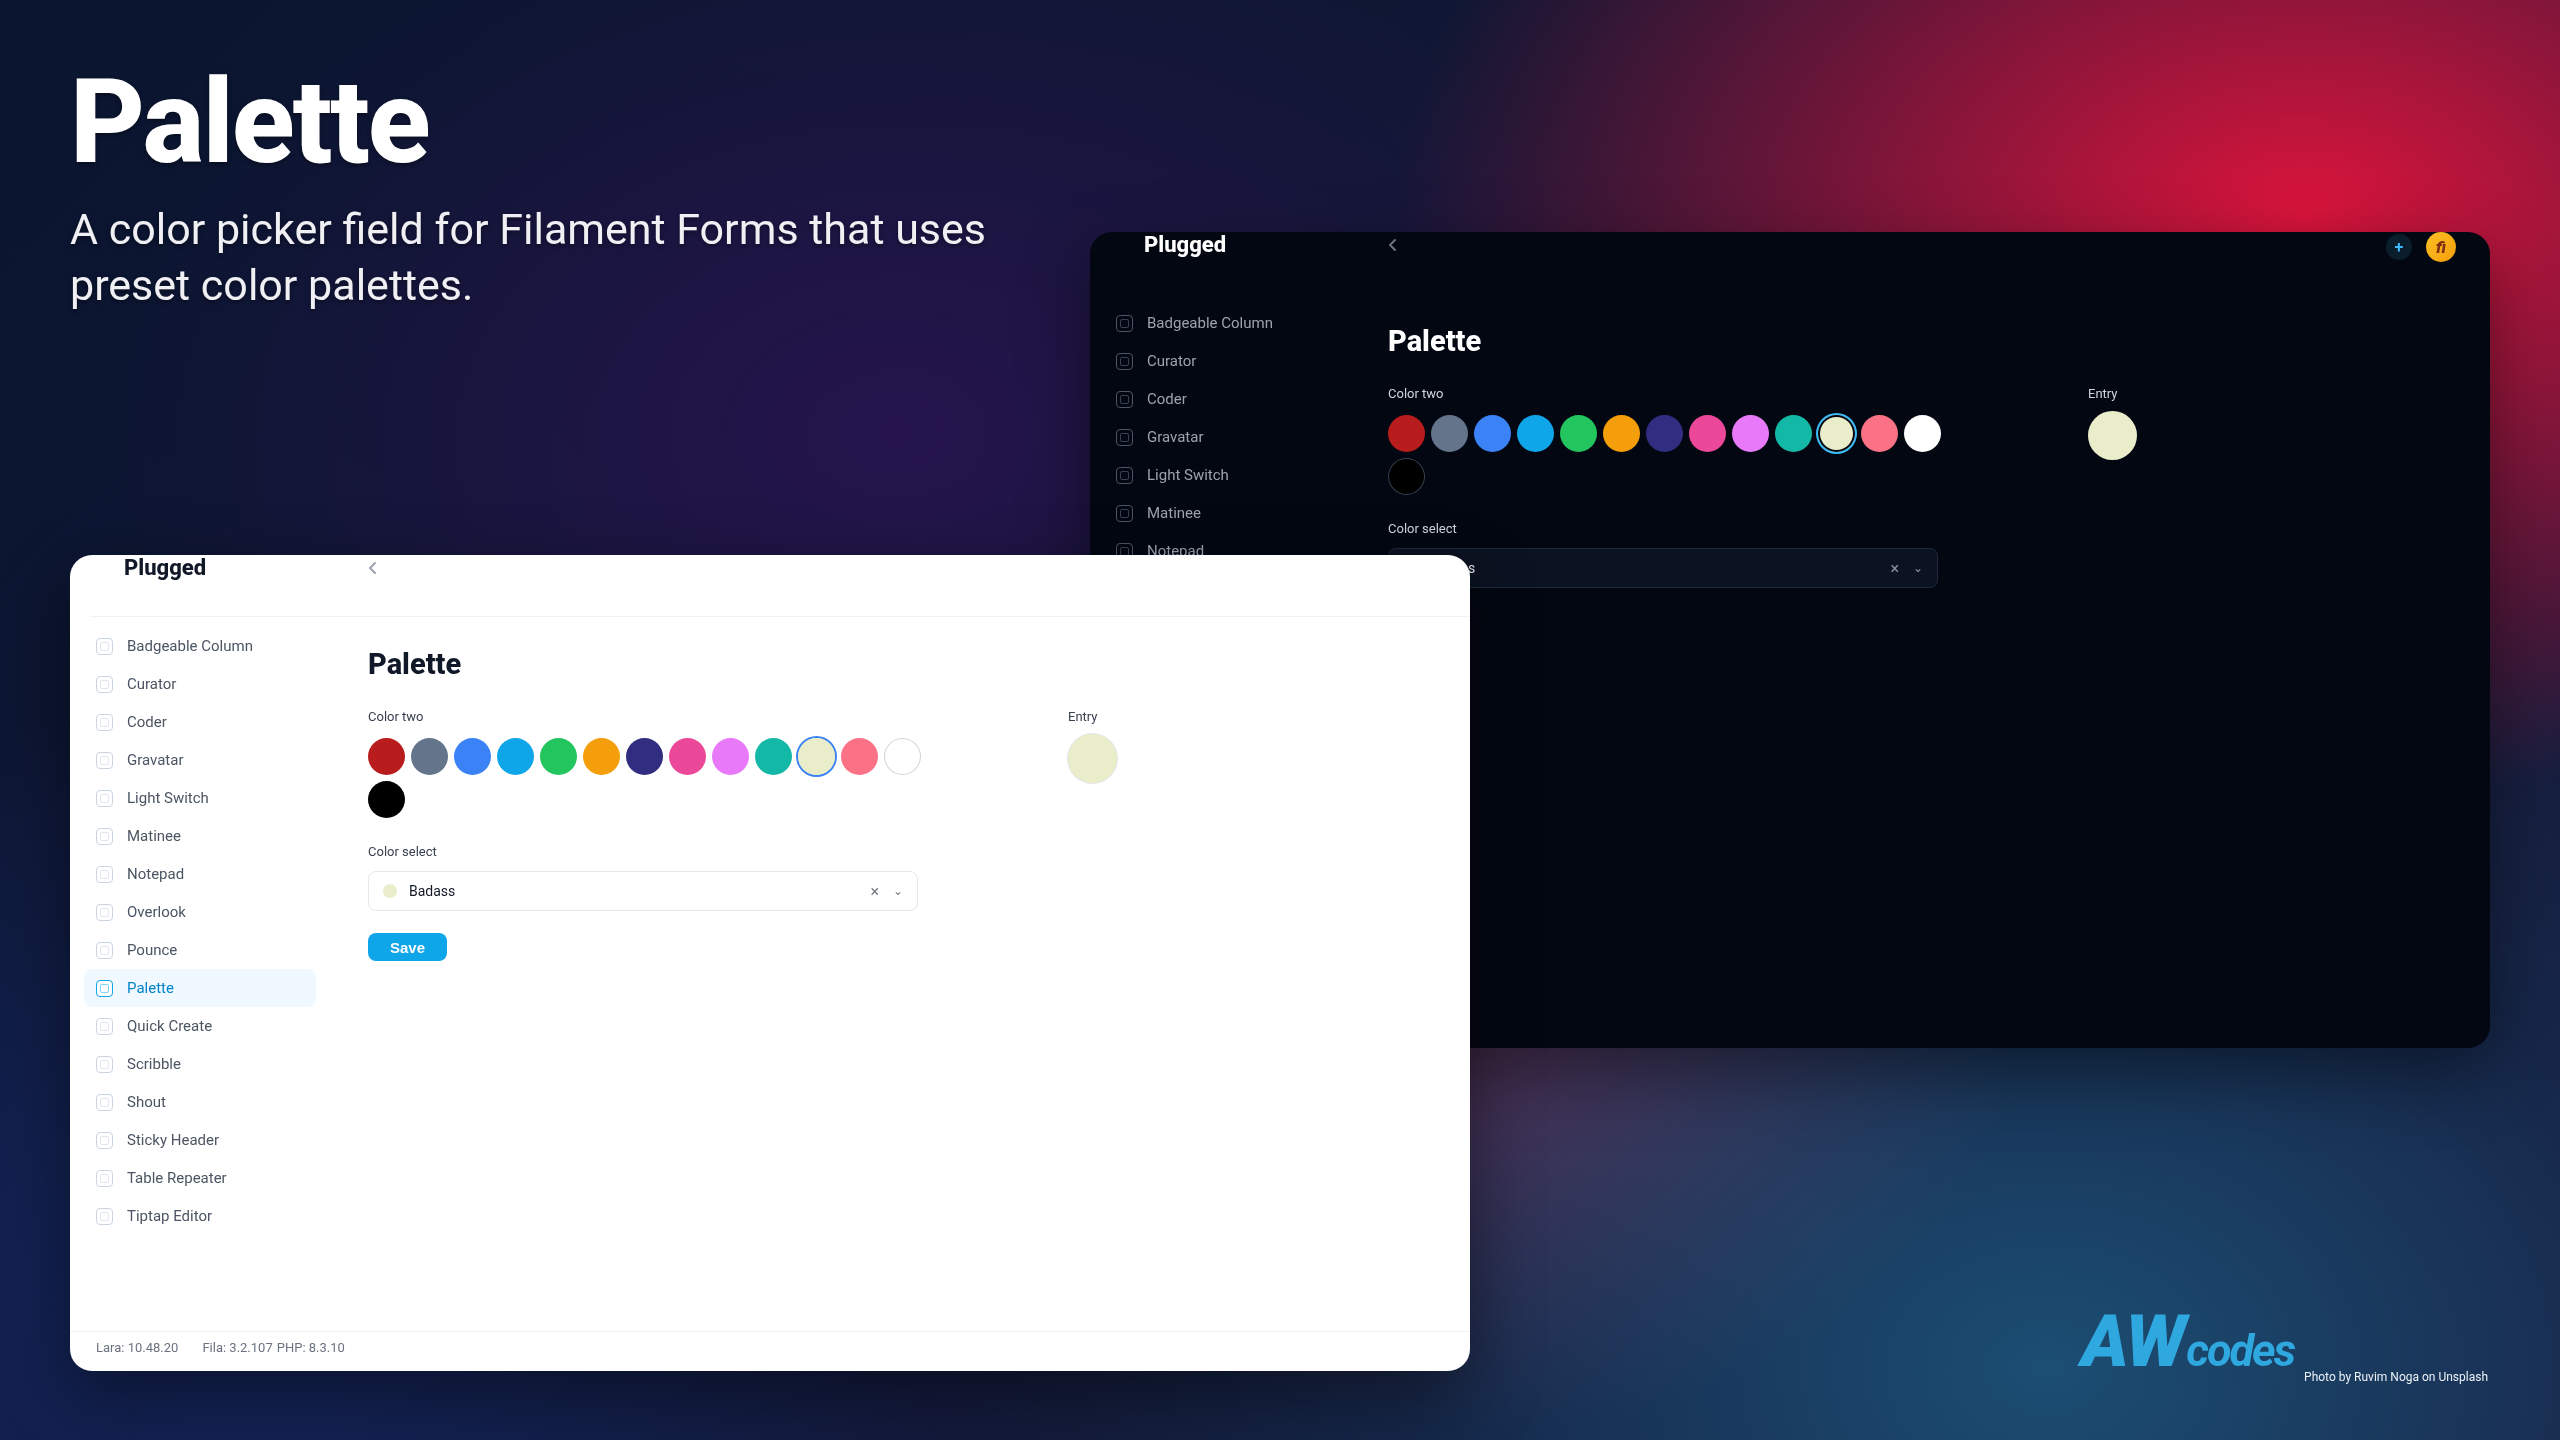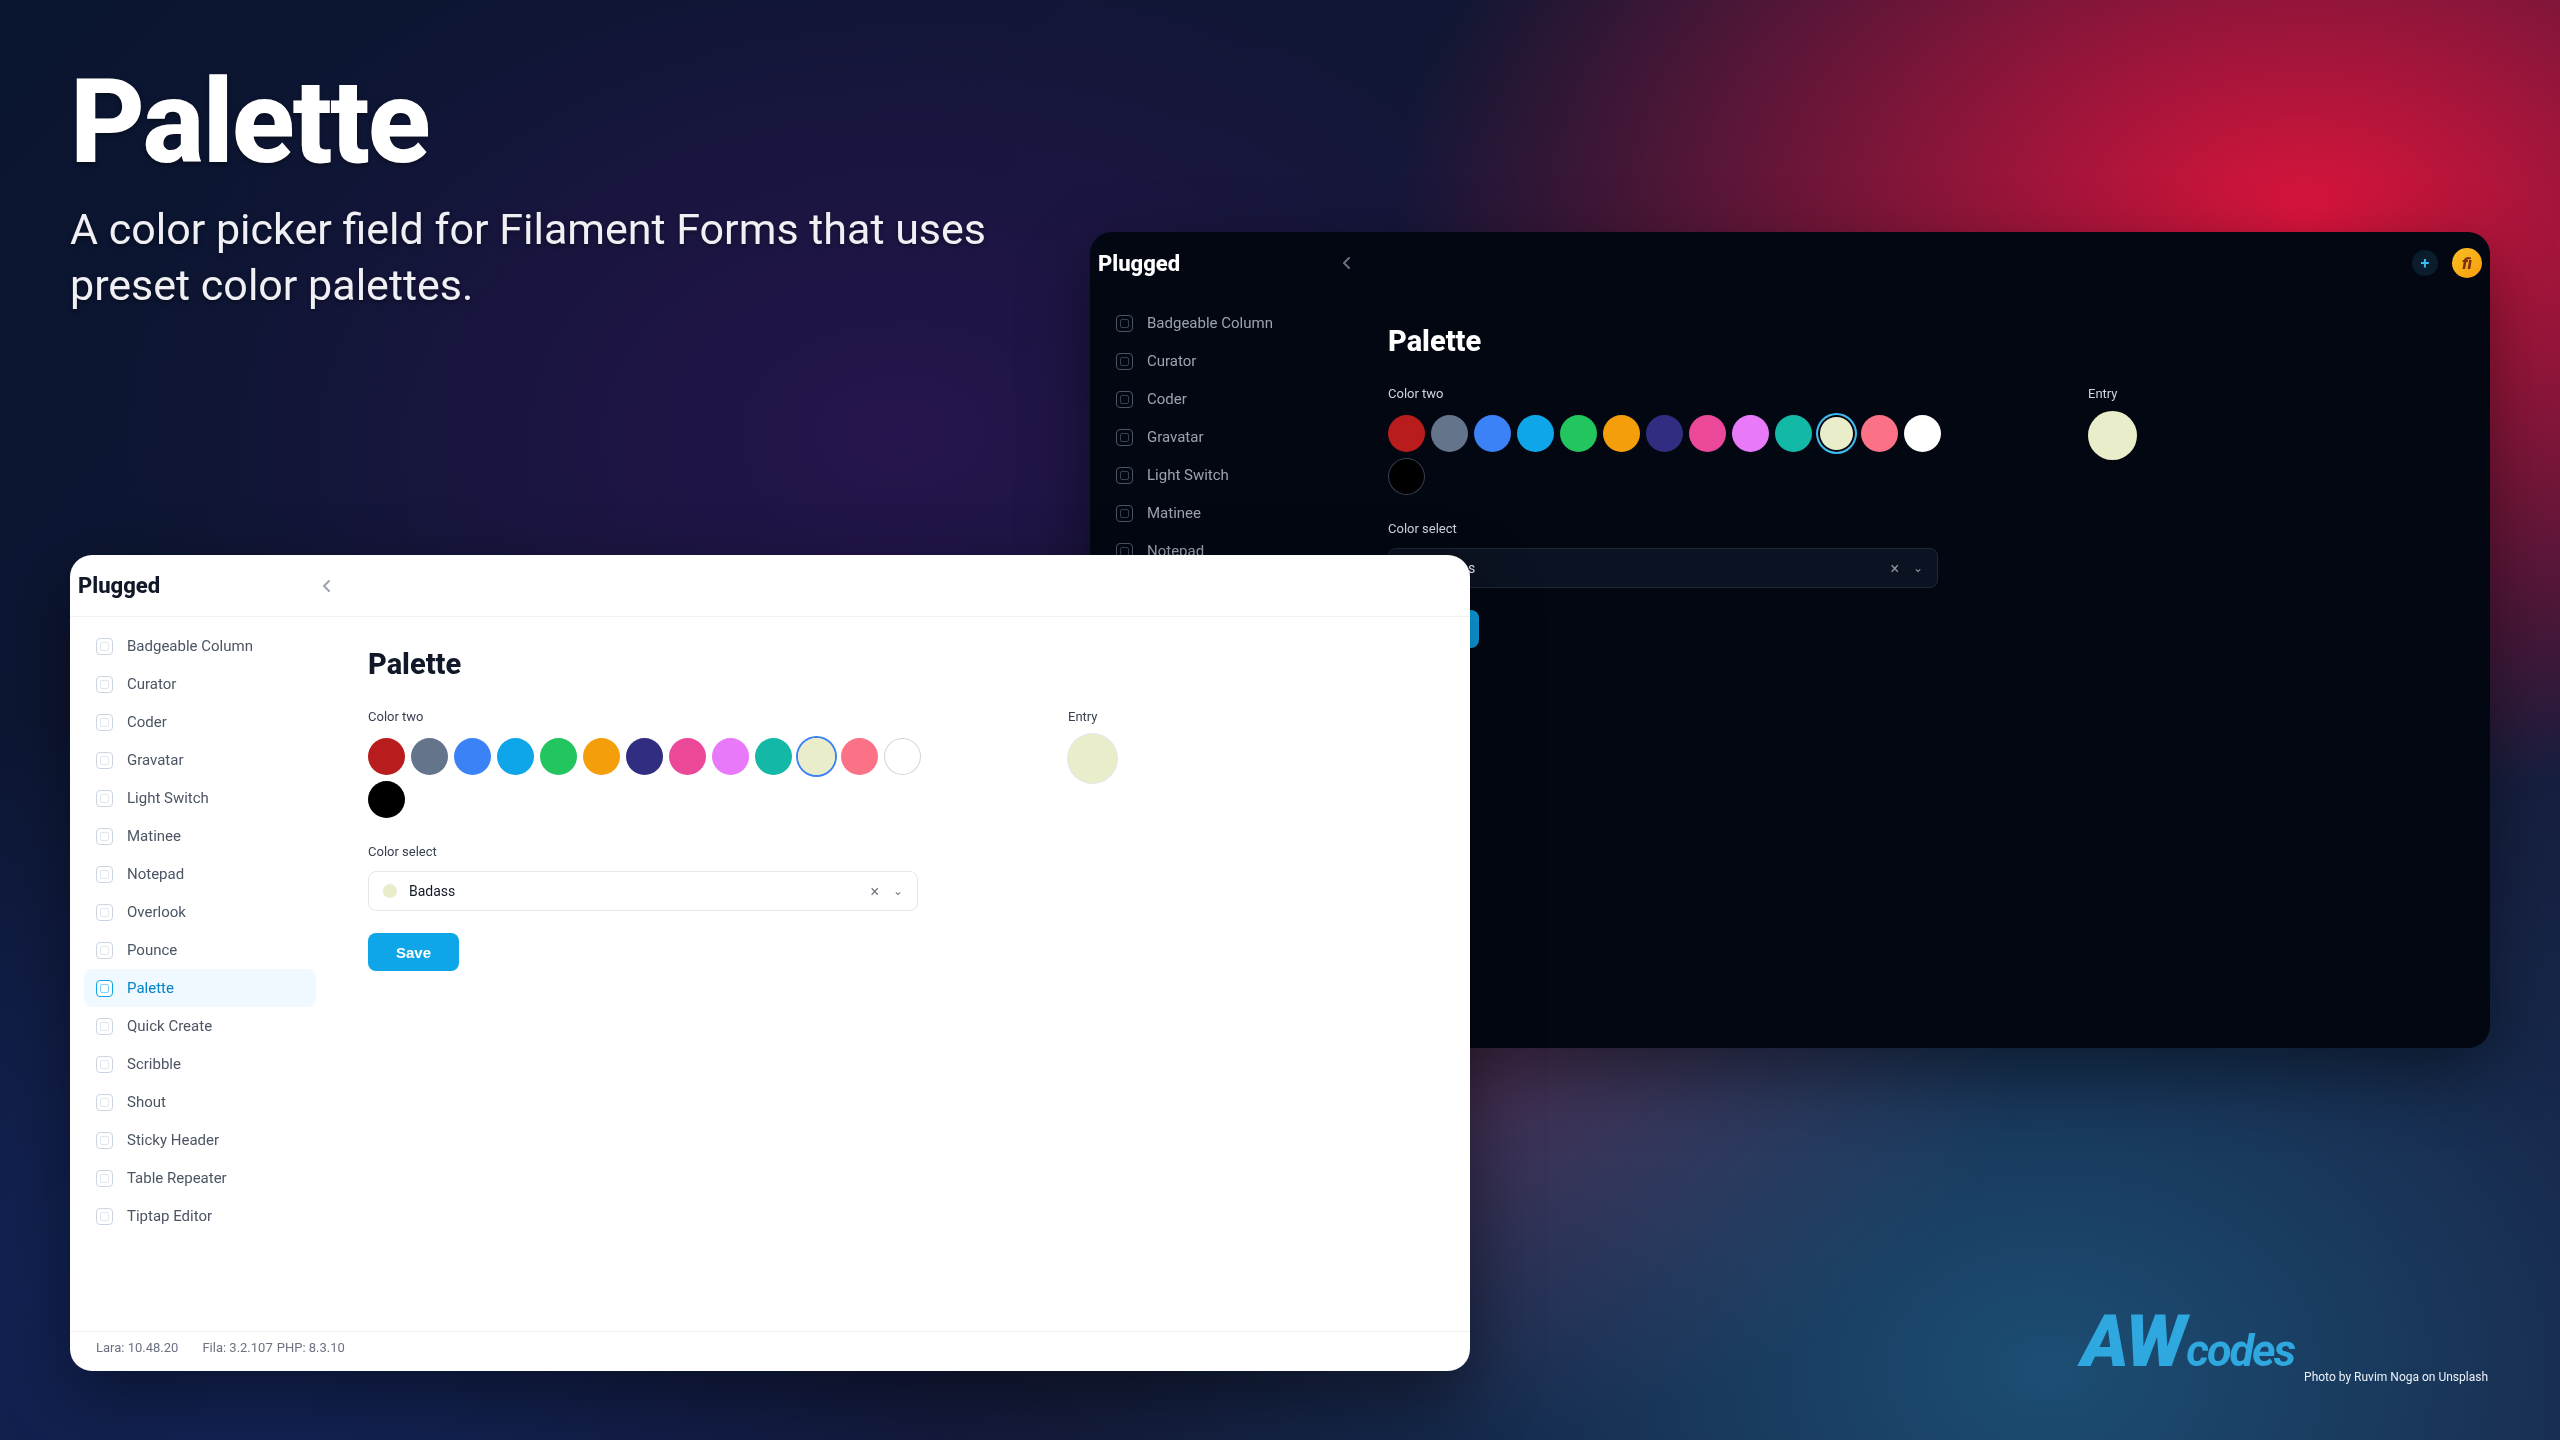--- a/index.html
+++ b/index.html
@@ -25,22 +25,22 @@
 .hero h1 { font-size: 116px; font-weight: 800; letter-spacing: -2px; line-height: 1.05; margin-bottom: 18px; }
 .hero p { font-size: 43px; font-weight: 400; line-height: 1.3; color: #f0f0f4; }
 
 
 .panel {
   position: absolute; border-radius: 22px; box-shadow: 0 25px 70px rgba(0,0,0,0.45);
   overflow: hidden;
   display: flex; flex-direction: column;
 }
 .panel-header {
-  display: flex; align-items: center; justify-content: space-between;
-  padding: 0 8px; height: 62px; flex-shrink: 0;
+  display: flex; align-items: flex-start; justify-content: space-between;
+  padding: 0 34px; height: 62px; flex-shrink: 0; margin-left: 20px;
 }
 .panel-title { font-weight: 800; font-size: 22px; }
 .panel-left-group { display:flex; align-items:center; gap: 160px; }
 .chevron { width: 14px; height: 14px; display:flex; align-items:center; justify-content:center; }
 
 .panel-body { flex: 1; display: flex; overflow: hidden; }
 .sidebar { width: 260px; padding: 10px 14px; display:flex; flex-direction:column; gap: 0; flex-shrink: 0; overflow:hidden; }
 .nav-item { display:flex; align-items:center; gap: 14px; padding: 10px 12px; font-size: 15px; border-radius: 8px; cursor: pointer; }
 .nav-icon { width: 17px; height: 17px; border-radius: 4px; flex-shrink:0; }
 
@@ -54,21 +54,21 @@
 .swatch.selected { box-shadow: 0 0 0 2px currentColor inset, 0 0 0 2px #3b82f6; }
 .entry-col { }
 .entry-circle { width: 49px; height: 49px; border-radius:50%; margin-top: -4px; }
 
 .select-field { display:flex; align-items:center; justify-content:space-between; height:40px; border-radius:8px; padding: 0 14px; font-size:14px; margin-top:-2px; }
 .select-left { display:flex; align-items:center; gap: 12px; }
 .select-dot { width:14px; height:14px; border-radius:50%; }
 .select-right { display:flex; align-items:center; gap: 14px; }
 .select-right span { font-size: 16px; opacity: 0.6; }
 
-.save-btn { display:inline-flex; align-items:center; justify-content:center; height:38px; padding: 0 28px; border-radius:8px; font-size:15px; font-weight:600; color:#fff; background:#0ea5e9; border:none; cursor:pointer; }
+.save-btn { display:inline-flex; align-items:center; justify-content:center; height:28px; padding: 0 22px; border-radius:8px; font-size:15px; font-weight:600; color:#fff; background:#0ea5e9; border:none; cursor:pointer; }
 
 .panel-footer {
   padding: 8px 26px 16px; font-size: 13px; display:flex; flex-direction:row; gap:4px; flex-shrink:0;
 }
 .footer-row { display:flex; gap: 24px; }
 
 
 .light { left: 70px; top: 555px; width: 1400px; height: 816px; background:#fff; color:#111827; }
 .light .panel-header { border-bottom: 1px solid #f1f1f3; }
 .light .chevron svg path { stroke:#9ca3af; }

